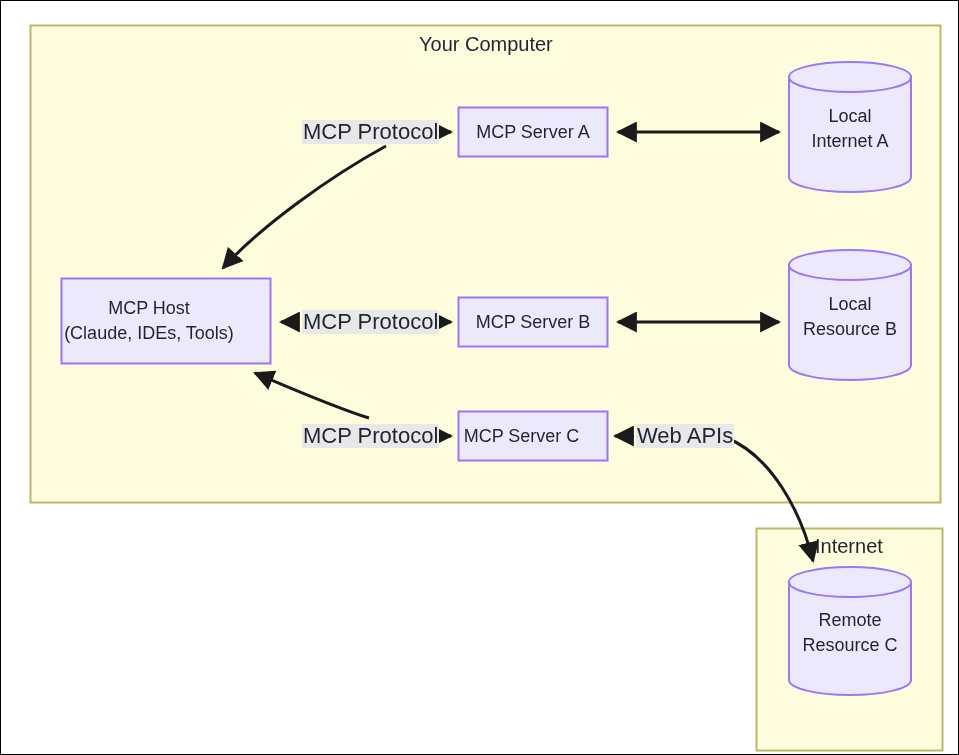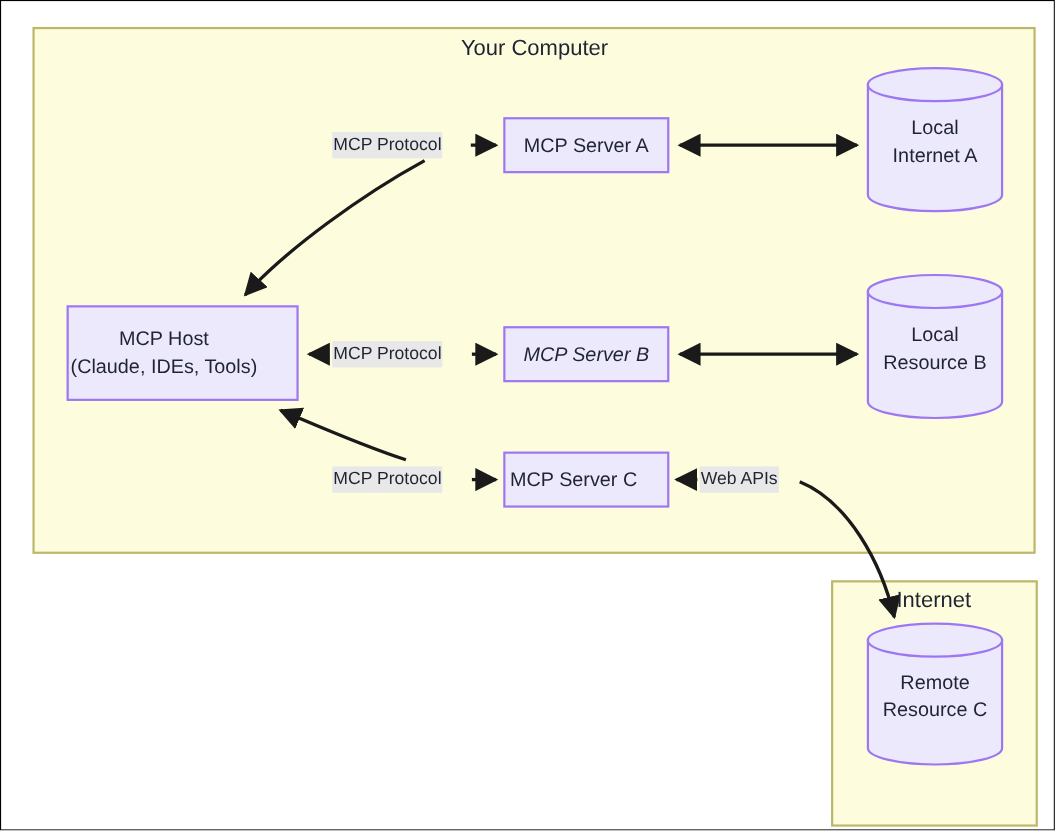--- a/index.html
+++ b/index.html
@@ -36,21 +36,21 @@
     font-size: 18px;
     line-height: 25px;
     text-align: center;
     white-space: nowrap;
     pointer-events: none;
   }
   .edge-label {
     position: absolute;
     background: #e8e8e8;
     color: #1f2430;
-    font-size: 16px;
+    font-size: 22px;
     line-height: 24px;
     padding: 0 1px;
     white-space: nowrap;
   }
   .group-title {
     position: absolute;
     color: #1f2430;
     font-size: 20px;
     line-height: 24px;
     white-space: nowrap;
@@ -120,21 +120,21 @@
 
   <div class="node-label" style="left:60px; top:277px; width:176px; height:86px;">
     <span>MCP Host</span>
     <span>(Claude, IDEs, Tools)</span>
   </div>
 
   <div class="node-label" style="left:457px; top:106px; width:150px; height:50px;">
     <span>MCP Server A</span>
   </div>
 
-  <div class="node-label" style="left:457px; top:296px; width:150px; height:50px;font-style:italic;">
+  <div class="node-label" style="left:457px; top:296px; width:150px; height:50px;">
     <span>MCP Server B</span>
   </div>
 
   <div class="node-label" style="left:457px; top:410px; width:127px; height:50px;">
     <span>MCP Server C</span>
   </div>
 
   <div class="node-label" style="left:787px; top:76px; width:124px; height:104px;">
     <span>Local</span>
     <span>Internet A</span>

